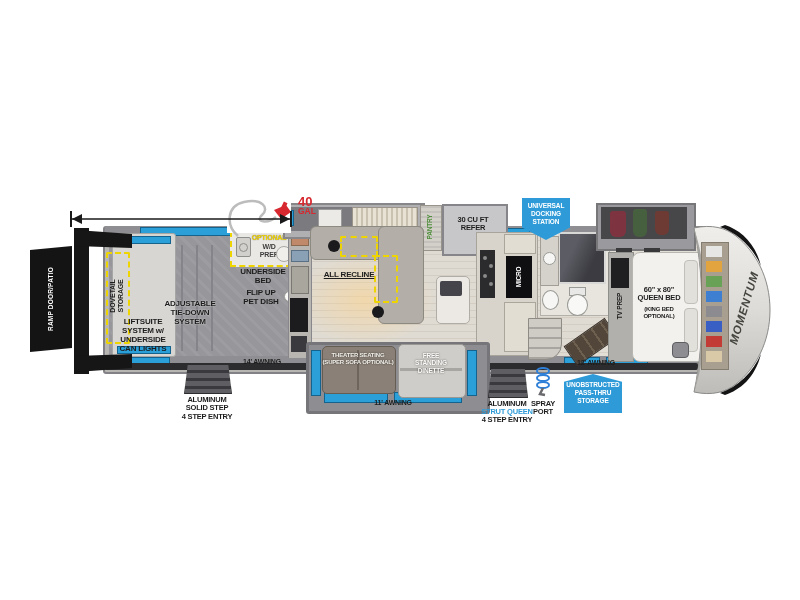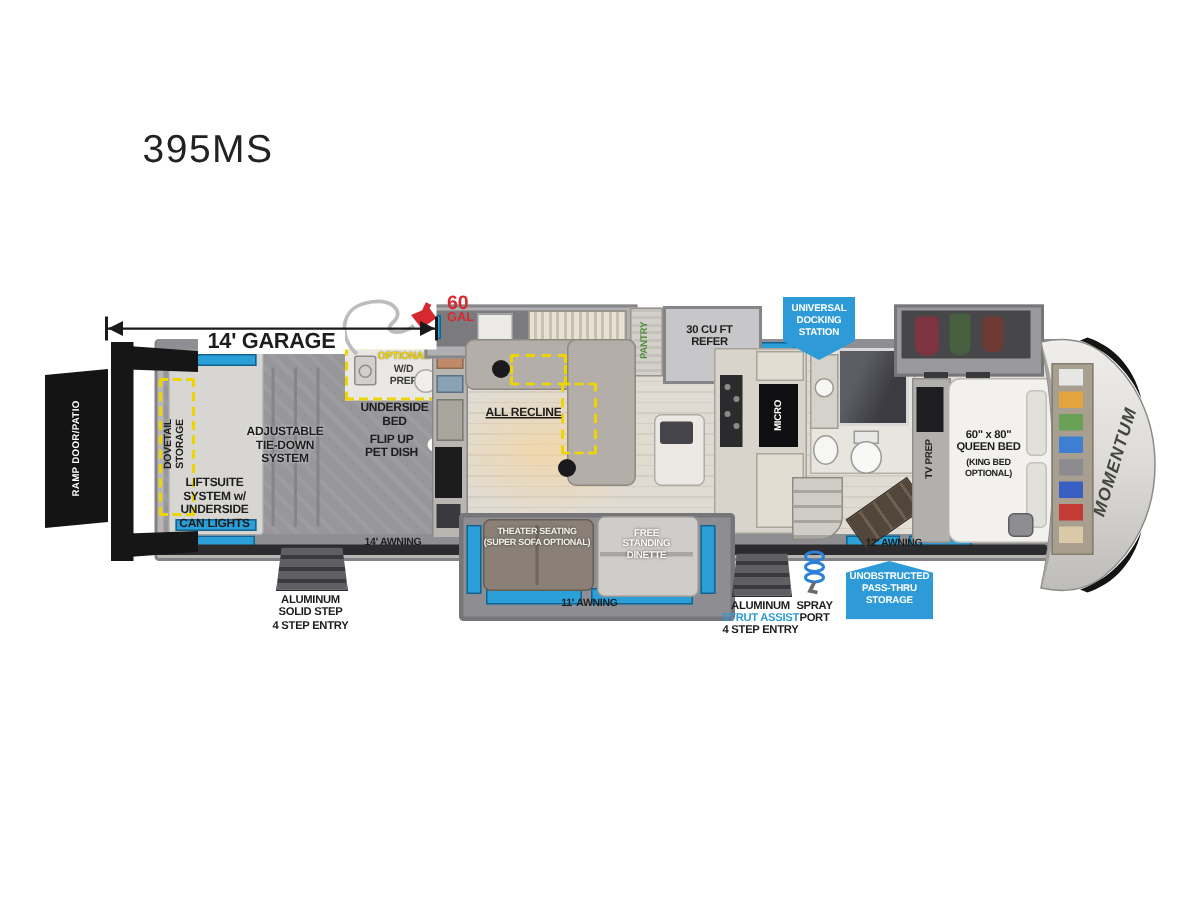--- a/index.html
+++ b/index.html
@@ -18,21 +18,20 @@
          border:1px solid #2c2c2e;clip-path:polygon(8% 0,92% 0,100% 100%,0 100%);}
   .rail{position:absolute;background:#2c2c2e;border-radius:2px;}
   .wall{position:absolute;background:#8f8f93;}
   .shadowtxt{text-shadow:0 0 2px rgba(0,0,0,.6);}
 </style>
 </head>
 <body>
 
 <div class="stage">
 
-  <div class="abs" style="left:95px;top:84px;font-size:26px;color:#222;letter-spacing:1px;">395MS</div>
 
   <div class="abs" style="left:103px;top:226px;width:600px;height:144px;background:#b8b6b2;border:2px solid #828286;border-radius:3px;"></div>
 
   <div class="abs" style="left:109px;top:234px;width:181px;height:124px;background:#97979b;
               background-image:repeating-linear-gradient(45deg,rgba(255,255,255,.06) 0 3px,transparent 3px 9px);"></div>
   <div class="abs" style="left:290px;top:234px;width:316px;height:124px;
               background:repeating-linear-gradient(180deg,#e0dbd2 0 6px,#d3cdc3 6px 7px);"></div>
   <div class="abs" style="left:600px;top:234px;width:102px;height:124px;
               background:repeating-linear-gradient(180deg,#e3ded6 0 6px,#d6d0c6 6px 7px);"></div>
   <div class="abs" style="left:295px;top:255px;width:140px;height:90px;
@@ -59,21 +58,21 @@
   <div class="abs" style="left:211px;top:245px;width:2px;height:106px;background:#84848a;"></div>
 
   <div class="dash" style="left:106px;top:252px;width:20px;height:88px;"></div>
   <div class="vrot" style="left:117px;top:296px;font-size:7px;">DOVETAIL
 STORAGE</div>
 
   <div class="lbl" style="left:113px;top:278px;width:60px;font-size:8px;margin-top:40px;">LIFTSUITE
 SYSTEM w/
 UNDERSIDE
 CAN LIGHTS</div>
-  <div class="lbl" style="left:160px;top:284px;width:60px;font-size:8px;text-shadow:0 0 2px rgba(255,255,255,.7);">ADJUSTABLE
+  <div class="lbl" style="left:160px;top:300px;width:60px;font-size:8px;text-shadow:0 0 2px rgba(255,255,255,.7);">ADJUSTABLE
 TIE-DOWN
 SYSTEM</div>
 
   <div class="abs" style="left:230px;top:231px;width:58px;height:32px;background:#eae8e4;border:2px dashed #eed500;"></div>
   <div class="abs" style="left:236px;top:237px;width:13px;height:18px;background:#d2d0cc;border:1px solid #8e8e8a;border-radius:2px;"></div>
   <div class="abs" style="left:239px;top:243px;width:7px;height:7px;border:1px solid #8e8e8a;border-radius:50%;"></div>
   <div class="lbl" style="left:250px;top:234px;width:38px;font-size:7px;color:#f2d400;text-shadow:0 0 1px #555;">OPTIONAL</div>
   <div class="lbl" style="left:250px;top:243px;width:38px;font-size:7px;color:#3c3c3c;">W/D
 PREP</div>
 
@@ -213,21 +212,21 @@
   <div class="vrot" style="left:51px;top:299px;font-size:6.5px;color:#fff;letter-spacing:0.2px;">RAMP DOOR/PATIO</div>
 
   <div class="steps" style="left:184px;top:364px;width:46px;height:28px;"></div>
   <div class="lbl" style="left:176px;top:396px;width:62px;font-size:7.5px;">ALUMINUM
 SOLID STEP
 4 STEP ENTRY</div>
   <div class="lbl" style="left:238px;top:358px;width:48px;font-size:7px;">14' AWNING</div>
 
   <div class="steps" style="left:488px;top:368px;width:38px;height:28px;"></div>
   <div class="lbl" style="left:478px;top:400px;width:58px;font-size:7.5px;">ALUMINUM</div>
-  <div class="lbl" style="left:478px;top:408px;width:58px;font-size:7.5px;color:#2e9bd8;">STRUT ASSIST</div>
+  <div class="lbl" style="left:478px;top:408px;width:58px;font-size:7.5px;color:#2e9bd8;">STRUT QUEEN</div>
   <div class="lbl" style="left:478px;top:416px;width:58px;font-size:7.5px;">4 STEP ENTRY</div>
 
   <svg class="abs" style="left:534px;top:366px;" width="18" height="32" viewBox="0 0 18 32">
     <ellipse cx="9" cy="5" rx="6" ry="3" fill="none" stroke="#2e7fd8" stroke-width="2"></ellipse>
     <ellipse cx="9" cy="12" rx="6" ry="3" fill="none" stroke="#2e7fd8" stroke-width="2"></ellipse>
     <ellipse cx="9" cy="19" rx="6" ry="3" fill="none" stroke="#2e7fd8" stroke-width="2"></ellipse>
     <path d="M9,22 l-3,6 l5,1" fill="none" stroke="#6a6a6e" stroke-width="2.5"></path>
   </svg>
   <div class="lbl" style="left:524px;top:400px;width:38px;font-size:7.5px;">SPRAY
 PORT</div>
@@ -241,27 +240,24 @@
               clip-path:polygon(0 20%,50% 0,100% 20%,100% 100%,0 100%);">UNOBSTRUCTED
 PASS-THRU
 STORAGE</div>
 
   <div class="abs" style="left:227px;top:192px;width:64px;height:41px;background:#fff;"></div>
   <svg class="abs" style="left:224px;top:194px;" width="74" height="44" viewBox="0 0 74 44">
     <path d="M14,42 C2,32 2,12 20,8 C38,4 46,14 38,21 C30,28 44,30 52,23" fill="none" stroke="#bcbcbc" stroke-width="2.5"></path>
     <path d="M50,16 l12,-5 l5,7 l-10,7 z" fill="#d7282f"></path>
     <rect x="58" y="8" width="4" height="8" transform="rotate(25 60 12)" fill="#d7282f"></rect>
   </svg>
-  <div class="abs" style="left:298px;top:195px;font-size:13px;font-weight:700;color:#d7282f;line-height:1;">60</div>
+  <div class="abs" style="left:298px;top:195px;font-size:13px;font-weight:700;color:#d7282f;line-height:1;">40</div>
   <div class="abs" style="left:298px;top:207px;font-size:8.5px;font-weight:700;color:#d7282f;line-height:1;">GAL</div>
 
   <svg class="abs" style="left:70px;top:210px;" width="222" height="18" viewBox="0 0 222 18">
     <line x1="1" y1="1" x2="1" y2="17" stroke="#1a1a1a" stroke-width="2"></line>
     <line x1="221" y1="1" x2="221" y2="17" stroke="#1a1a1a" stroke-width="2"></line>
     <line x1="2" y1="9" x2="220" y2="9" stroke="#1a1a1a" stroke-width="1.5"></line>
     <polygon points="2,9 12,4 12,14" fill="#1a1a1a"></polygon>
     <polygon points="220,9 210,4 210,14" fill="#1a1a1a"></polygon>
   </svg>
-  <div class="lbl" style="left:70px;top:204px;width:222px;font-size:14.5px;">
-    <span style="background:#fff;padding:0 6px;">14' GARAGE</span>
-  </div>
 
 </div>
 
 </body></html>

